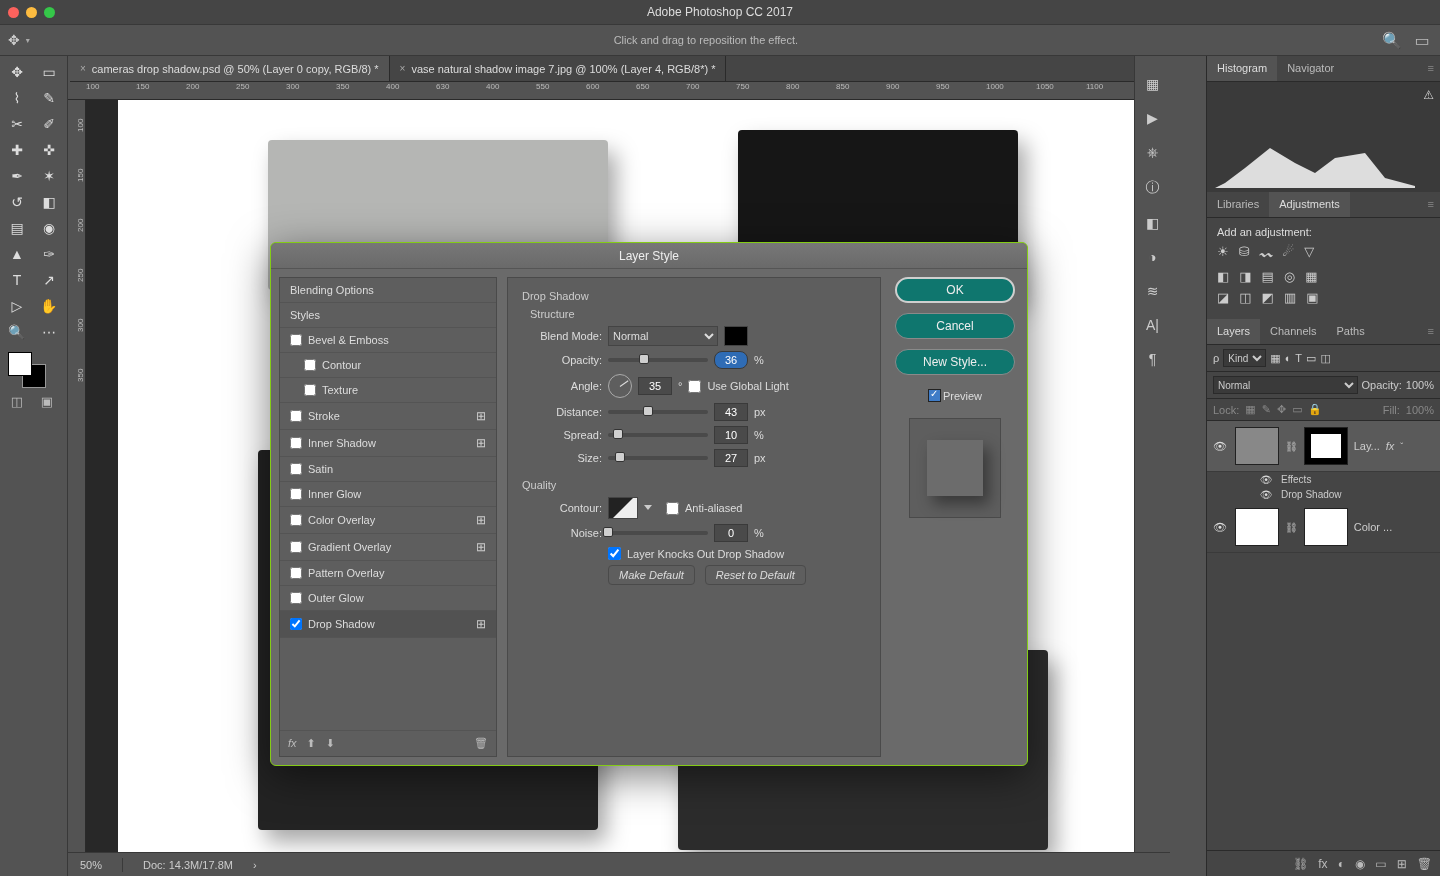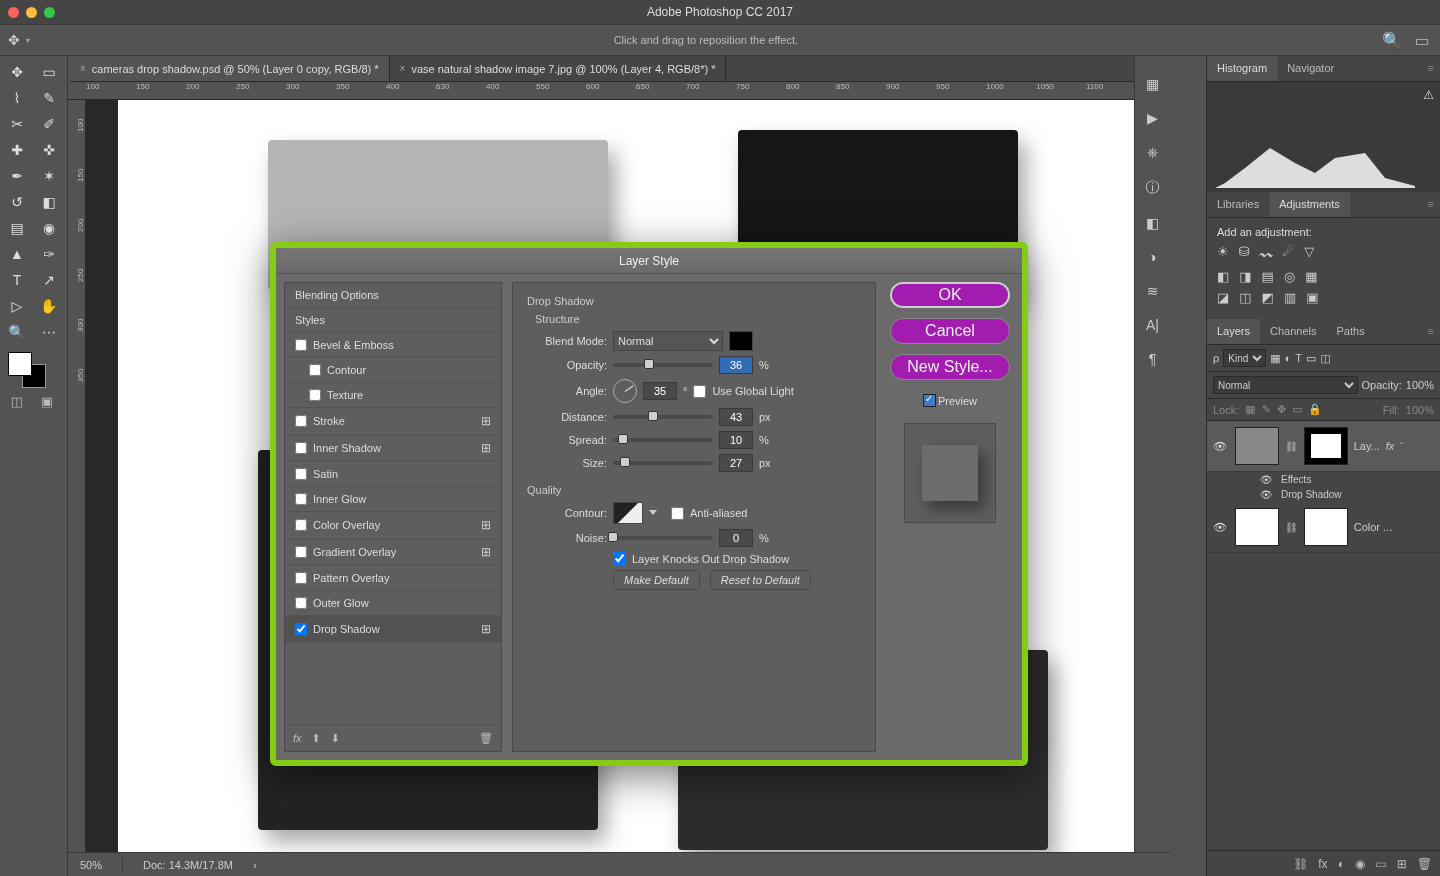--- a/index.html
+++ b/index.html
@@ -75,46 +75,46 @@
 .layer { display: flex; align-items: center; padding: 6px 4px; border-bottom: 1px solid #3a3a3a; gap: 6px; }
 .layer.sel { background: #5a5a5a; }
 .eye { width: 18px; text-align: center; color: #ddd; }
 .thumb { width: 44px; height: 38px; background: #888; border: 1px solid #222; }
 .mask { width: 44px; height: 38px; background: #000; border: 1px solid #222; position: relative; }
 .mask::before { content: ""; position: absolute; inset: 6px; background: #fff; }
 .sublayer { padding: 2px 0 2px 50px; display: flex; align-items: center; gap: 6px; font-size: 10px; }
 .lyr-foot { height: 26px; border-top: 1px solid #2a2a2a; display: flex; align-items: center; justify-content: flex-end; gap: 10px; padding: 0 8px; color: #bbb; font-size: 12px; }
 
 
-.dialog { position: absolute; left: 270px; top: 242px; width: 758px; height: 524px; background: #6a6a6a; border: 6px solid #84cc16; border-radius: 6px; box-shadow: 0 10px 40px rgba(0,0,0,0.5); display: flex; flex-direction: column; font-size: 11px; color: #ddd; }
+.dialog { position: absolute; left: 270px; top: 242px; width: 758px; height: 524px; background: #6a6a6a; border: 1px solid #84cc16; border-radius: 6px; box-shadow: 0 10px 40px rgba(0,0,0,0.5); display: flex; flex-direction: column; font-size: 11px; color: #ddd; }
 .dlg-title { height: 26px; background: linear-gradient(#777,#6a6a6a); display: flex; align-items: center; justify-content: center; color: #eee; font-size: 12px; border-bottom: 1px solid #555; border-radius: 6px 6px 0 0; }
 .dlg-body { flex: 1; display: flex; padding: 8px; gap: 10px; }
 .dlg-left { width: 218px; background: #5e5e5e; border: 1px solid #4a4a4a; display: flex; flex-direction: column; }
 .dlg-left .hitem { padding: 6px 10px; border-bottom: 1px solid #545454; display: flex; align-items: center; gap: 6px; }
 .dlg-left .hitem.sel { background: #525252; }
 .dlg-left .hitem input[type=checkbox] { width: 12px; height: 12px; }
 .plus { margin-left: auto; color: #ccc; font-size: 12px; }
 .dlg-left-foot { margin-top: auto; padding: 6px 8px; display: flex; gap: 10px; color: #bbb; border-top: 1px solid #545454; }
 .dlg-mid { flex: 1; background: #5e5e5e; border: 1px solid #4a4a4a; padding: 10px 14px; }
 .sect { color: #ccc; font-size: 11px; margin: 2px 0 6px; }
 .row { display: flex; align-items: center; margin: 5px 0; gap: 6px; }
 .row .lbl { width: 80px; text-align: right; color: #ddd; }
 .row select { background: #555; border: 1px solid #444; color: #ddd; height: 20px; width: 110px; font-size: 11px; }
 .row .clr { width: 24px; height: 20px; background: #000; border: 1px solid #444; }
 .slider { width: 100px; height: 4px; background: #4a4a4a; border-radius: 2px; position: relative; }
 .slider .hndl { position: absolute; top: -4px; width: 10px; height: 10px; background: #cfcfcf; border: 1px solid #333; border-radius: 2px; transform: translateX(-50%); }
 .numbox { width: 34px; height: 18px; background: #4a4a4a; border: 1px solid #3a3a3a; color: #fff; text-align: center; font-size: 11px; }
-.numbox.hi { background: #2f6cb5; color: #fff; }
+.numbox.hi { background: #2f6cb5; color: #fff; border-radius: 8px; }
 .unit { color: #ddd; }
 .angle { width: 24px; height: 24px; border: 1px solid #aaa; border-radius: 50%; position: relative; }
 .angle::after { content: ""; position: absolute; left: 50%; top: 50%; width: 10px; height: 1px; background: #ddd; transform-origin: left; transform: rotate(-35deg); }
 .contour-sw { width: 30px; height: 22px; background: linear-gradient(135deg,#222 48%,#eee 52%); border: 1px solid #444; }
 .cd { width: 8px; height: 6px; border-left: 4px solid transparent; border-right: 4px solid transparent; border-top: 5px solid #ccc; }
 .btns-col { width: 128px; display: flex; flex-direction: column; gap: 10px; align-items: center; }
-.pbtn { width: 120px; height: 26px; border-radius: 14px; background: #a21caf; border: 1px solid #8a8a8a; color: #eee; font-size: 16px; display: flex; align-items: center; justify-content: center; cursor: pointer; }
+.pbtn { width: 120px; height: 26px; border-radius: 14px; background: #0f766e; border: 1px solid #8a8a8a; color: #eee; font-size: 12px; display: flex; align-items: center; justify-content: center; cursor: pointer; }
 .pbtn.primary { border: 2px solid #cfcfcf; }
 .chk { display: flex; align-items: center; gap: 2px; margin-top: 4px; }
 .chk .box { width: 13px; height: 13px; background: #3f7cc7; border: 1px solid #222; position: relative; }
 .chk .box::after { content: "✓"; color: #fff; font-size: 10px; position: absolute; left: 1px; top: -2px; }
 .preview-sq { width: 92px; height: 100px; background: #5e5e5e; border: 1px solid #4a4a4a; margin-top: 6px; display: flex; align-items: center; justify-content: center; }
 .preview-sq .inner { width: 56px; height: 56px; background: #6c6c6c; box-shadow: 6px 8px 14px rgba(0,0,0,0.4); }
 .small-btn { height: 20px; padding: 0 10px; background: #5e5e5e; border: 1px solid #4a4a4a; border-radius: 4px; color: #ddd; font-size: 11px; display: inline-flex; align-items: center; cursor: pointer; font-style: italic; }
 .icons-row { display: flex; gap: 10px; font-size: 13px; }
 </style>
 </head>

